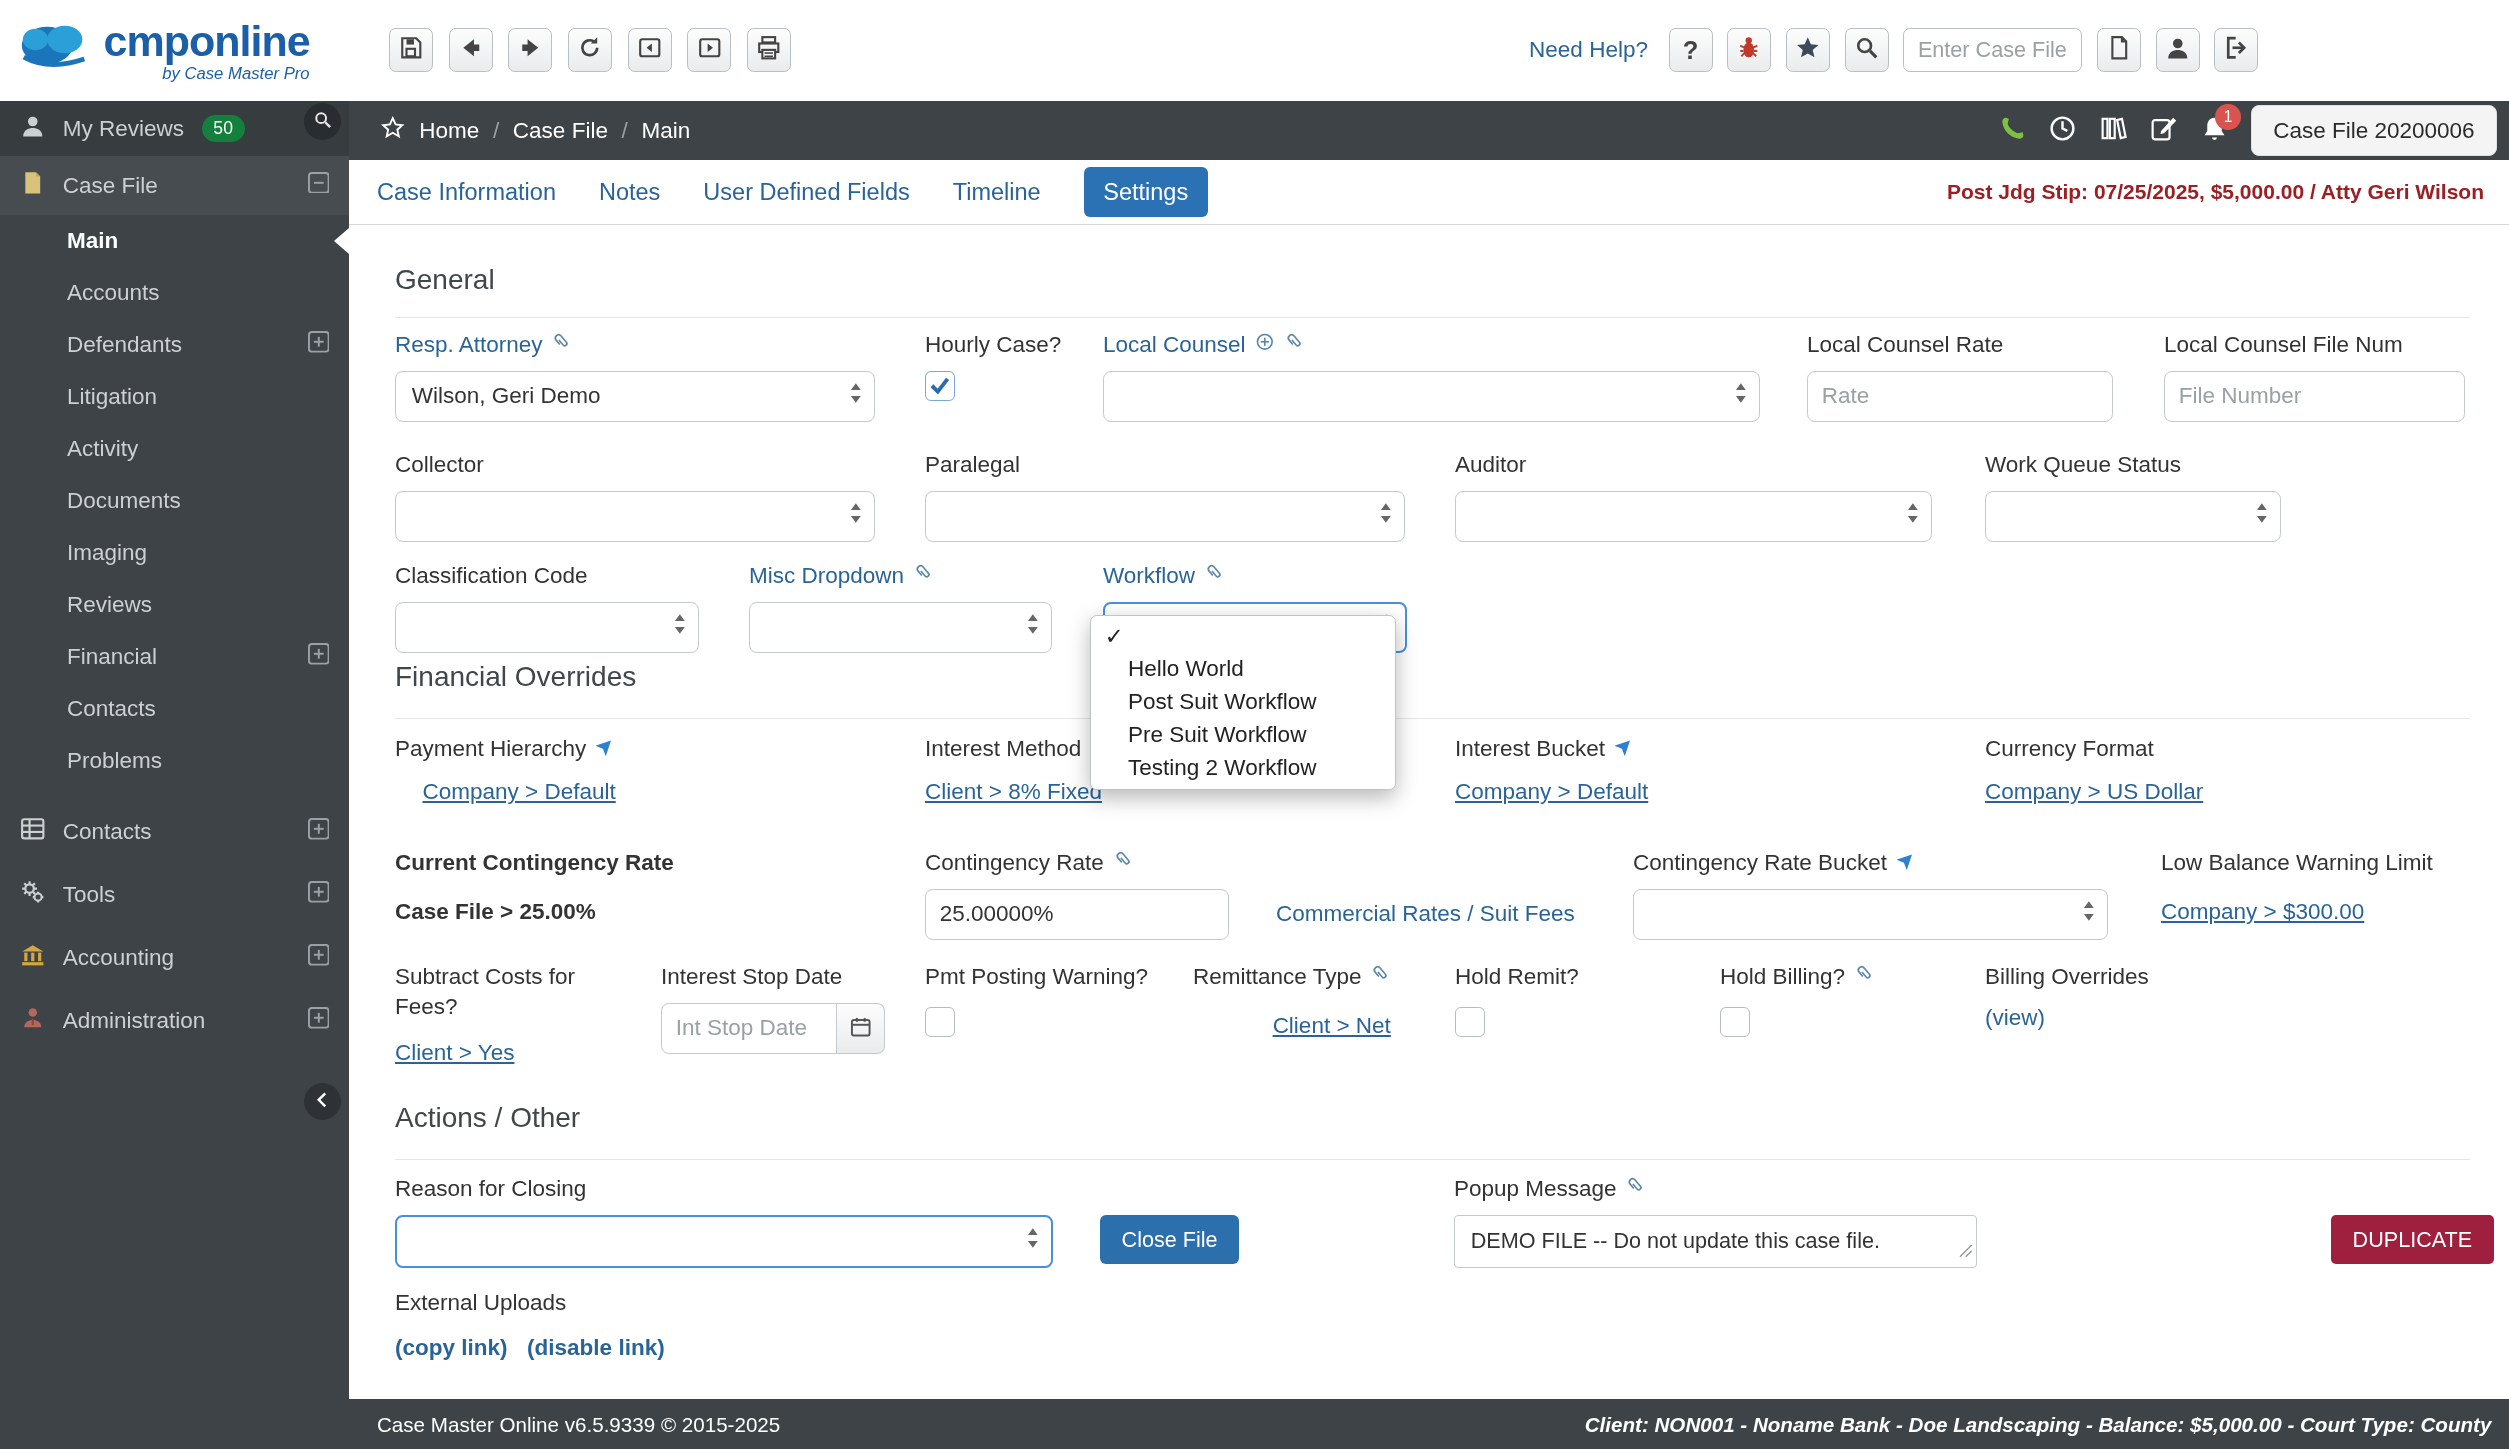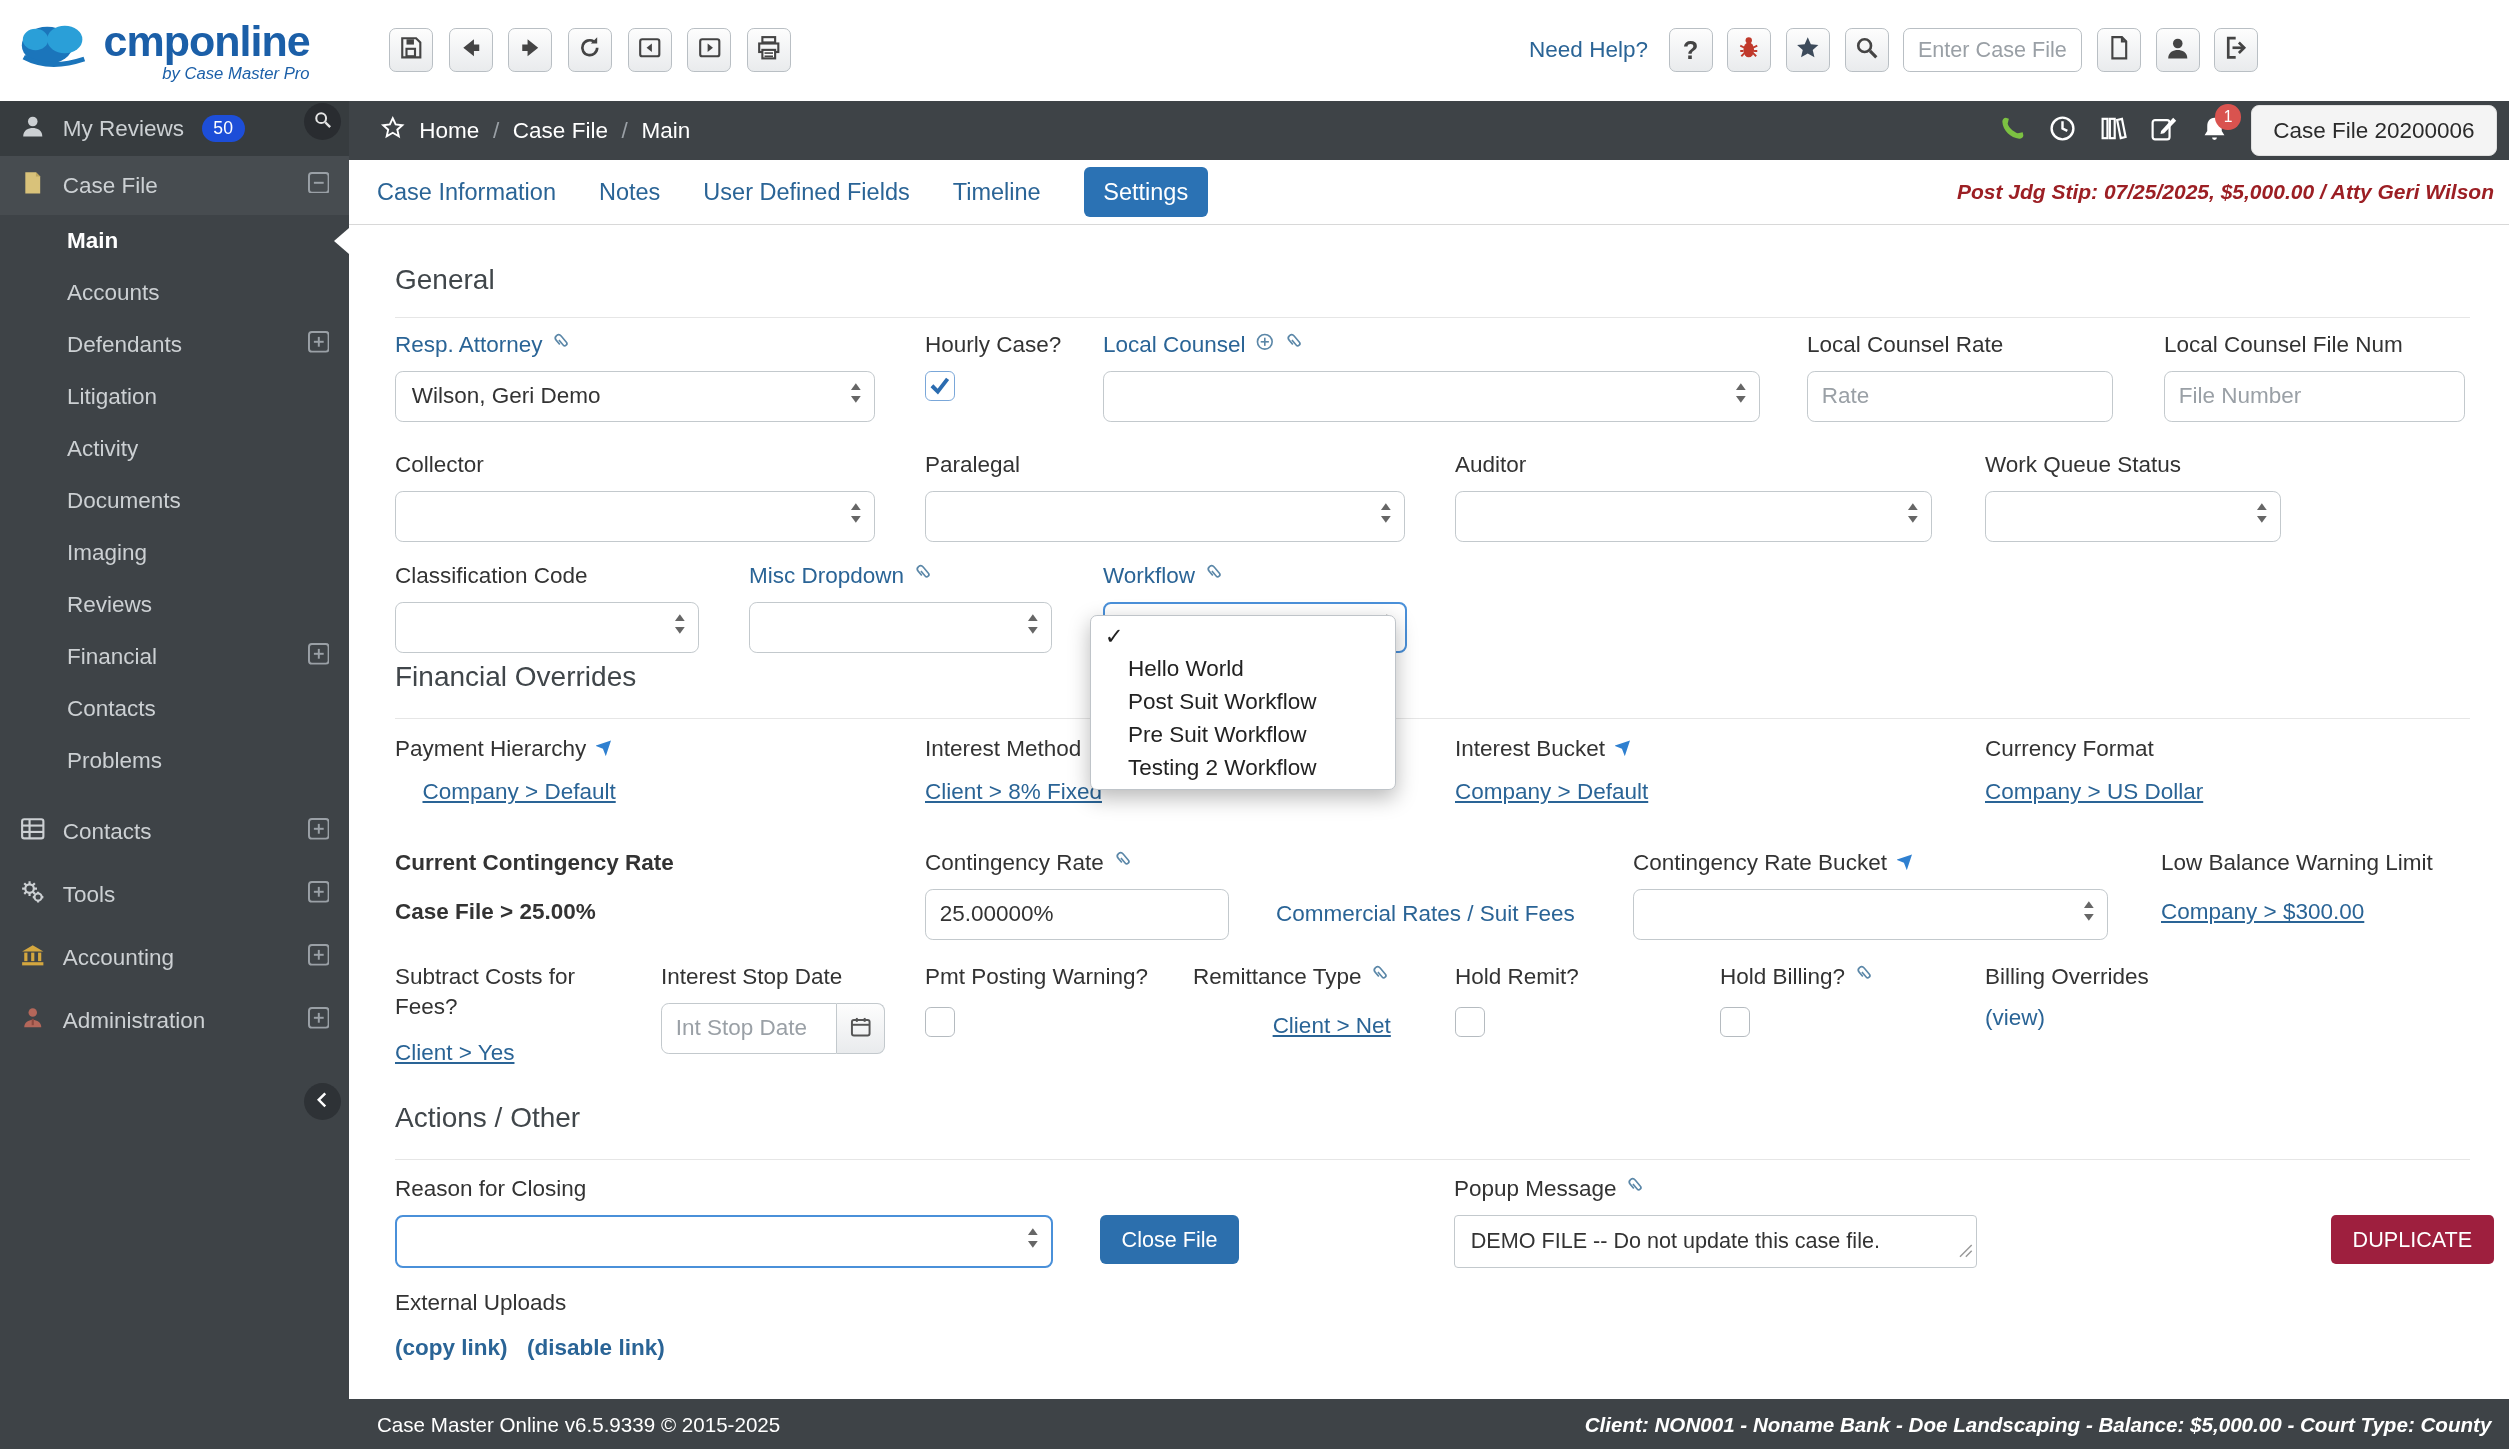--- a/index.html
+++ b/index.html
@@ -38,37 +38,37 @@
   .sr-head { height:55px; background:rgba(0,0,0,.10); }
   .sr-case { height:59px; background:rgba(255,255,255,.05); }
   .subitems { }
   .sub { height:52px; display:flex; align-items:center; padding:0 19.6px 0 67px; color:#ccd0d3; font-size:22.5px; cursor:pointer; position:relative; }
   .sub .expander { margin-left:auto; }
   .sub.active { color:#fff; font-weight:bold; }
   .sub.active::after { content:""; position:absolute; right:0; top:50%; transform:translateY(-50%);
                        border-top:13.7px solid transparent; border-bottom:13.7px solid transparent; border-right:15.7px solid #fff; }
   .sections { margin-top:13.7px; }
   .ssec { height:63px; }
-  .badge-gray { background:#1d4ed8; color:#fff; border-radius:13.7px; font-size:17.6px; padding:2.9px 11.8px; }
+  .badge-gray { background:#15803d; color:#fff; border-radius:13.7px; font-size:17.6px; padding:2.9px 11.8px; }
   .circle-btn { position:absolute; width:37px; height:37px; border-radius:50%; background:#2e3236; display:flex; align-items:center; justify-content:center; cursor:pointer; }
   .search-circle { right:7.8px; top:2px; }
   .collapse-circle { left:304px; top:982px; }
 
   
   .footer { position:absolute; left:0; bottom:0; width:2509px; height:51px; background:#3e4347; color:#fff; font-size:20.6px; display:flex; align-items:center; z-index:6; }
   .footer-left { padding-left:377px; }
   .footer-right { margin-left:auto; padding-right:17.6px; font-style:italic; font-weight:bold; }
 
   
   .mainarea { position:absolute; left:349px; top:160px; right:0; bottom:51px; background:#fff; overflow:hidden; }
   .tabrow { position:absolute; left:0; top:0; right:0; height:65px; border-bottom:1px solid #d8d8d8; display:flex; align-items:center; }
   .tabs { display:flex; align-items:center; gap:43px; padding-left:28px; }
   .tab { font-size:23.5px; color:#2a6496; cursor:pointer; }
   .tab.active { background:#2b72b4; color:#fff; padding:11.8px 19.6px; border-radius:5.9px; }
-  .tab-alert { margin-left:auto; padding-right:15px; color:#9c1f24; font-weight:bold; font-size:21px;font-style:italic; }
+  .tab-alert { margin-left:auto; padding-right:25px; color:#9c1f24; font-weight:bold; font-size:21px; }
 
   .content { position:absolute; left:0; top:65px; right:0; bottom:0; }
   .sect-h { position:absolute; left:46px; font-size:28px; color:#40464a; }
   .hr { position:absolute; left:46px; width:2075px; height:1px; background:#e6e6e6; }
 
   .f { position:absolute; }
   .lbl { font-size:22.5px; color:#333; display:flex; align-items:center; gap:9.8px; height:29px; white-space:nowrap; }
   .lbl.blue { color:#2a6496; }
   .lbl.bold { font-weight:bold; }
   .ctrl { margin-top:11.8px; }

